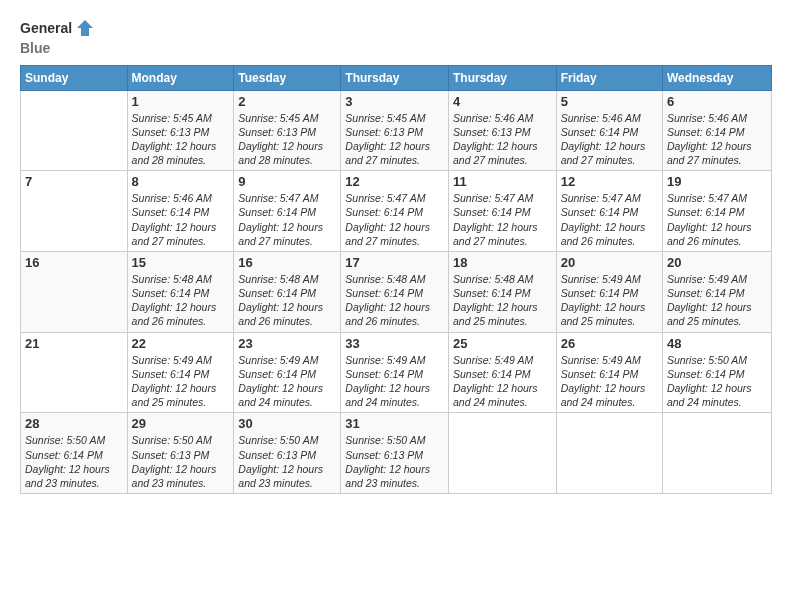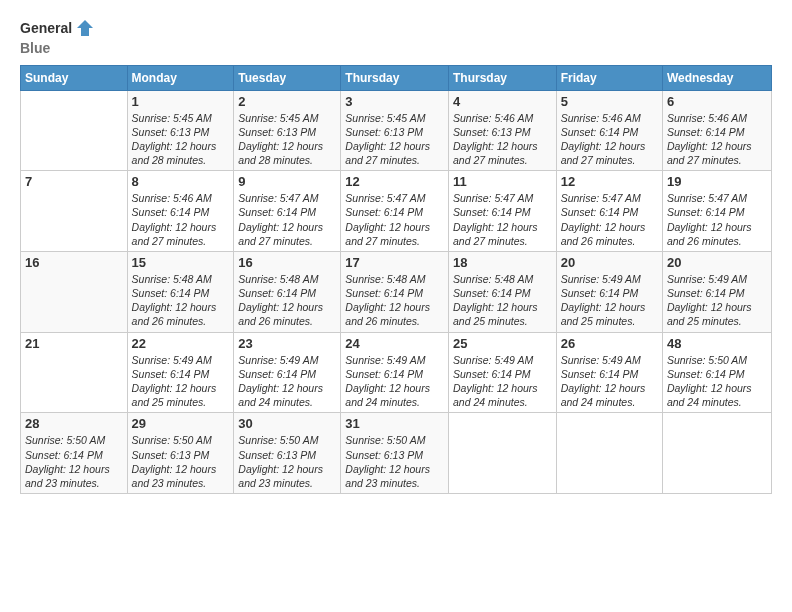--- a/index.html
+++ b/index.html
@@ -207,21 +207,21 @@
           </td>
           <td>
             <span class="day-number">22</span>
             <div class="day-info">Sunrise: 5:49 AM<br>Sunset: 6:14 PM<br>Daylight: 12 hours<br>and 25 minutes.</div>
           </td>
           <td>
             <span class="day-number">23</span>
             <div class="day-info">Sunrise: 5:49 AM<br>Sunset: 6:14 PM<br>Daylight: 12 hours<br>and 24 minutes.</div>
           </td>
           <td>
-            <span class="day-number">24</span>
+            <span class="day-number">33</span>
             <div class="day-info">Sunrise: 5:49 AM<br>Sunset: 6:14 PM<br>Daylight: 12 hours<br>and 24 minutes.</div>
           </td>
           <td>
             <span class="day-number">25</span>
             <div class="day-info">Sunrise: 5:49 AM<br>Sunset: 6:14 PM<br>Daylight: 12 hours<br>and 24 minutes.</div>
           </td>
           <td>
             <span class="day-number">26</span>
             <div class="day-info">Sunrise: 5:49 AM<br>Sunset: 6:14 PM<br>Daylight: 12 hours<br>and 24 minutes.</div>
           </td>

